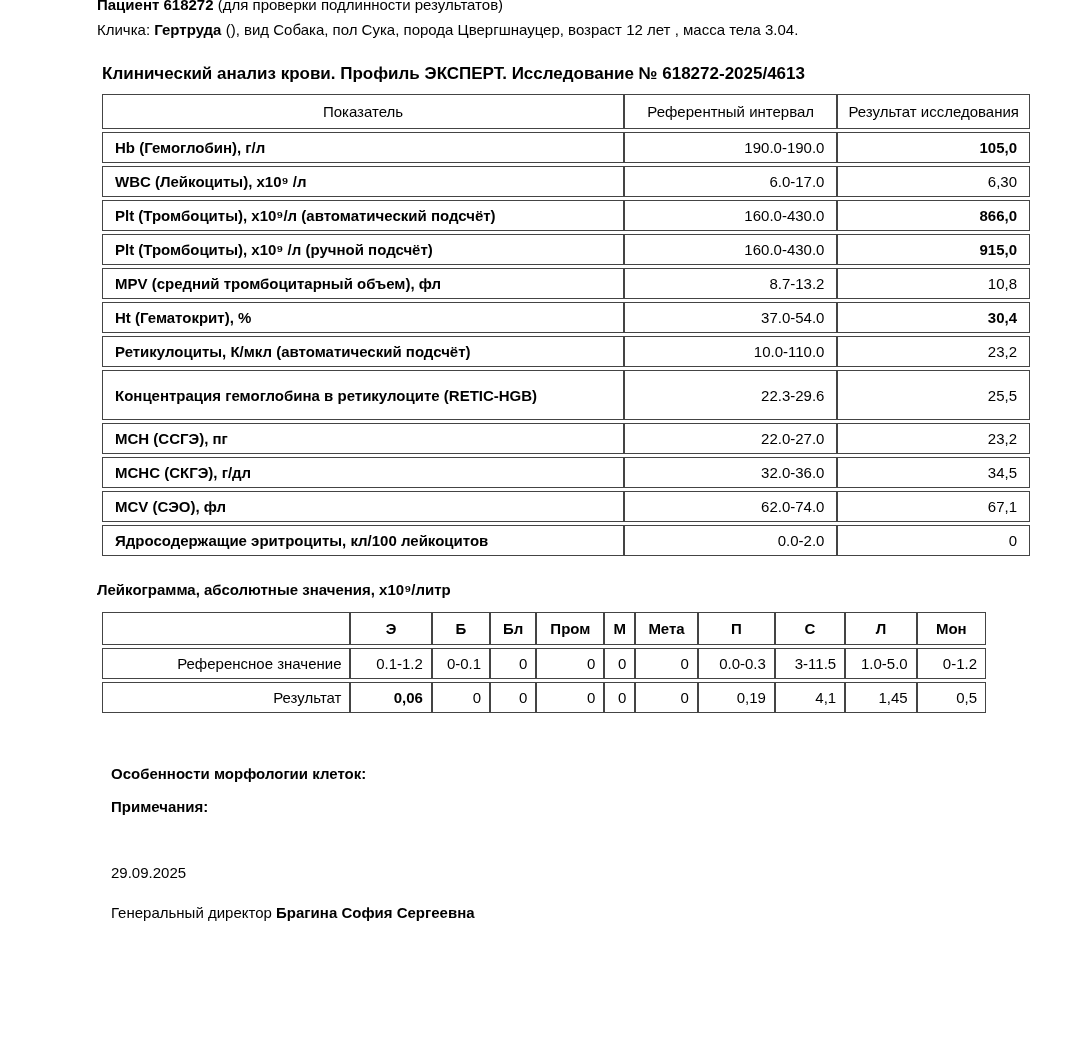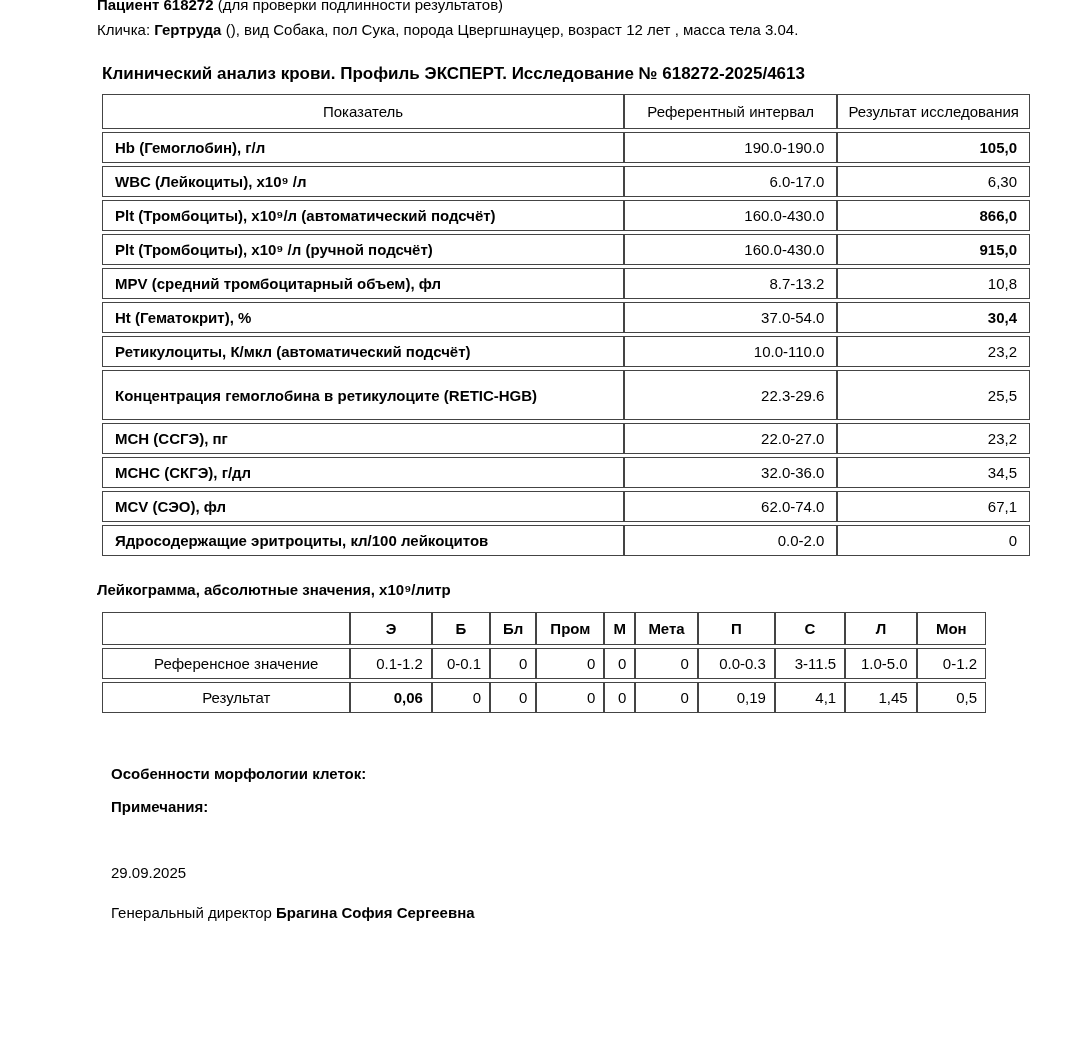--- a/index.html
+++ b/index.html
@@ -54,21 +54,21 @@
     line-height: 19px;
   }
   .leuko-table { width: 884px; margin-top: 10px; }
   .leuko-table th {
     font-weight: bold;
     text-align: center;
     padding: 6px 4px;
     line-height: 19px;
   }
   .leuko-table td { padding: 5px 8px; line-height: 19px; text-align: right; }
-  .leuko-table td.cell-label { text-align: center; padding-left: 28px; }
+  .leuko-table td.cell-label { text-align: right; padding-left: 28px; }
   .doc-footer { margin-top: 50px; line-height: 15px; }
   .footer-line { margin: 14px; }
   .morphology-line { font-weight: bold; }
   .notes-line { font-weight: bold; margin-top: 18px; }
   .date-line { margin-top: 51px; }
   .director-line { margin-top: 25px; }
 </style>
 </head>
 <body>
 

